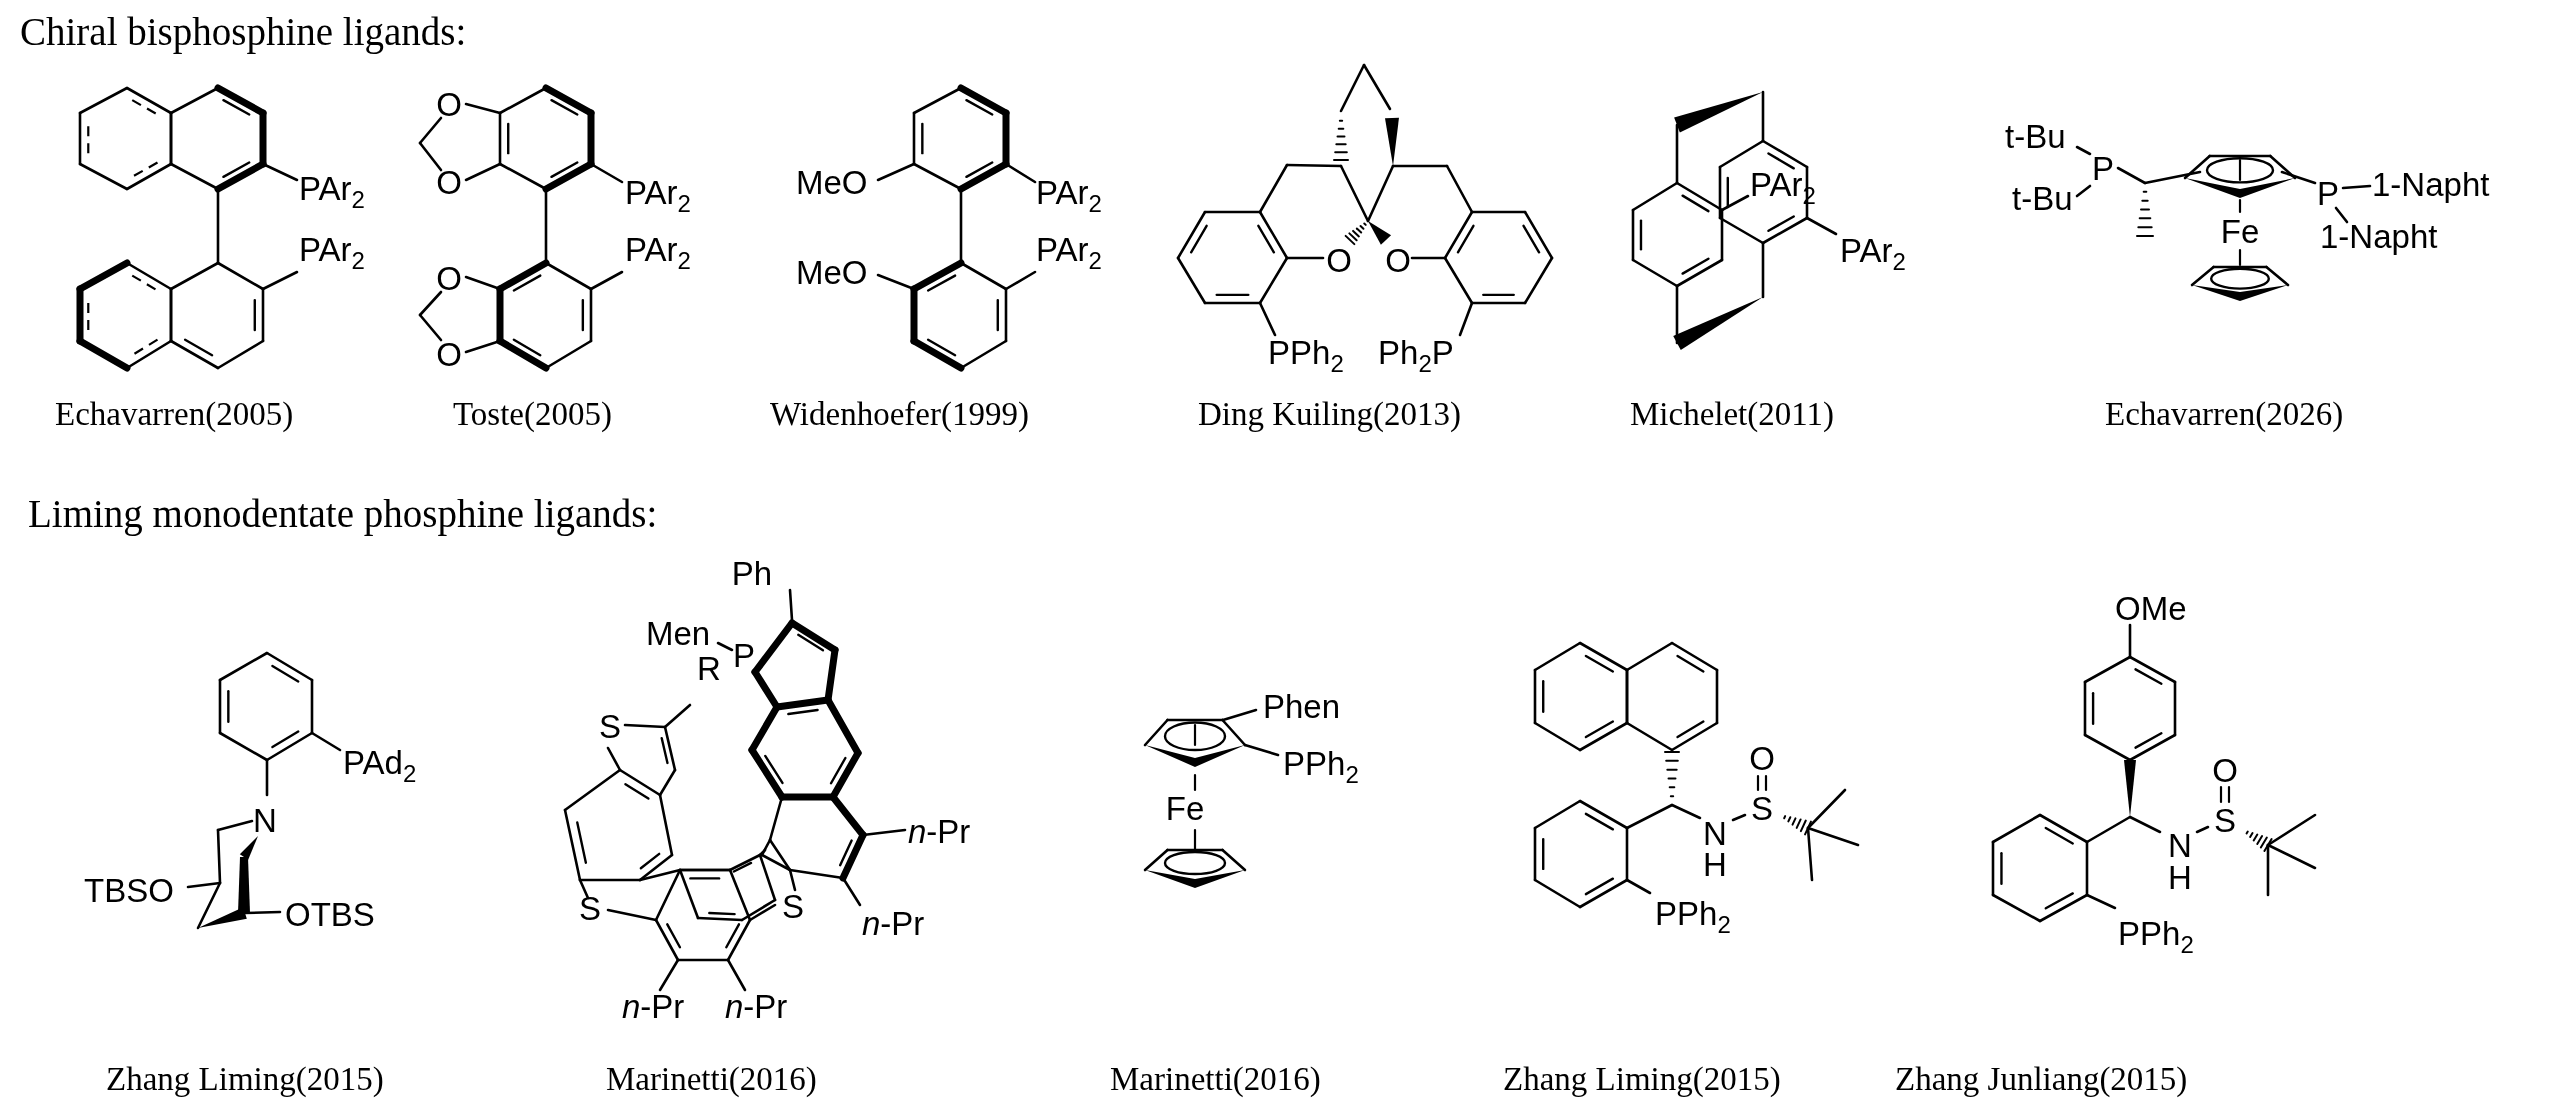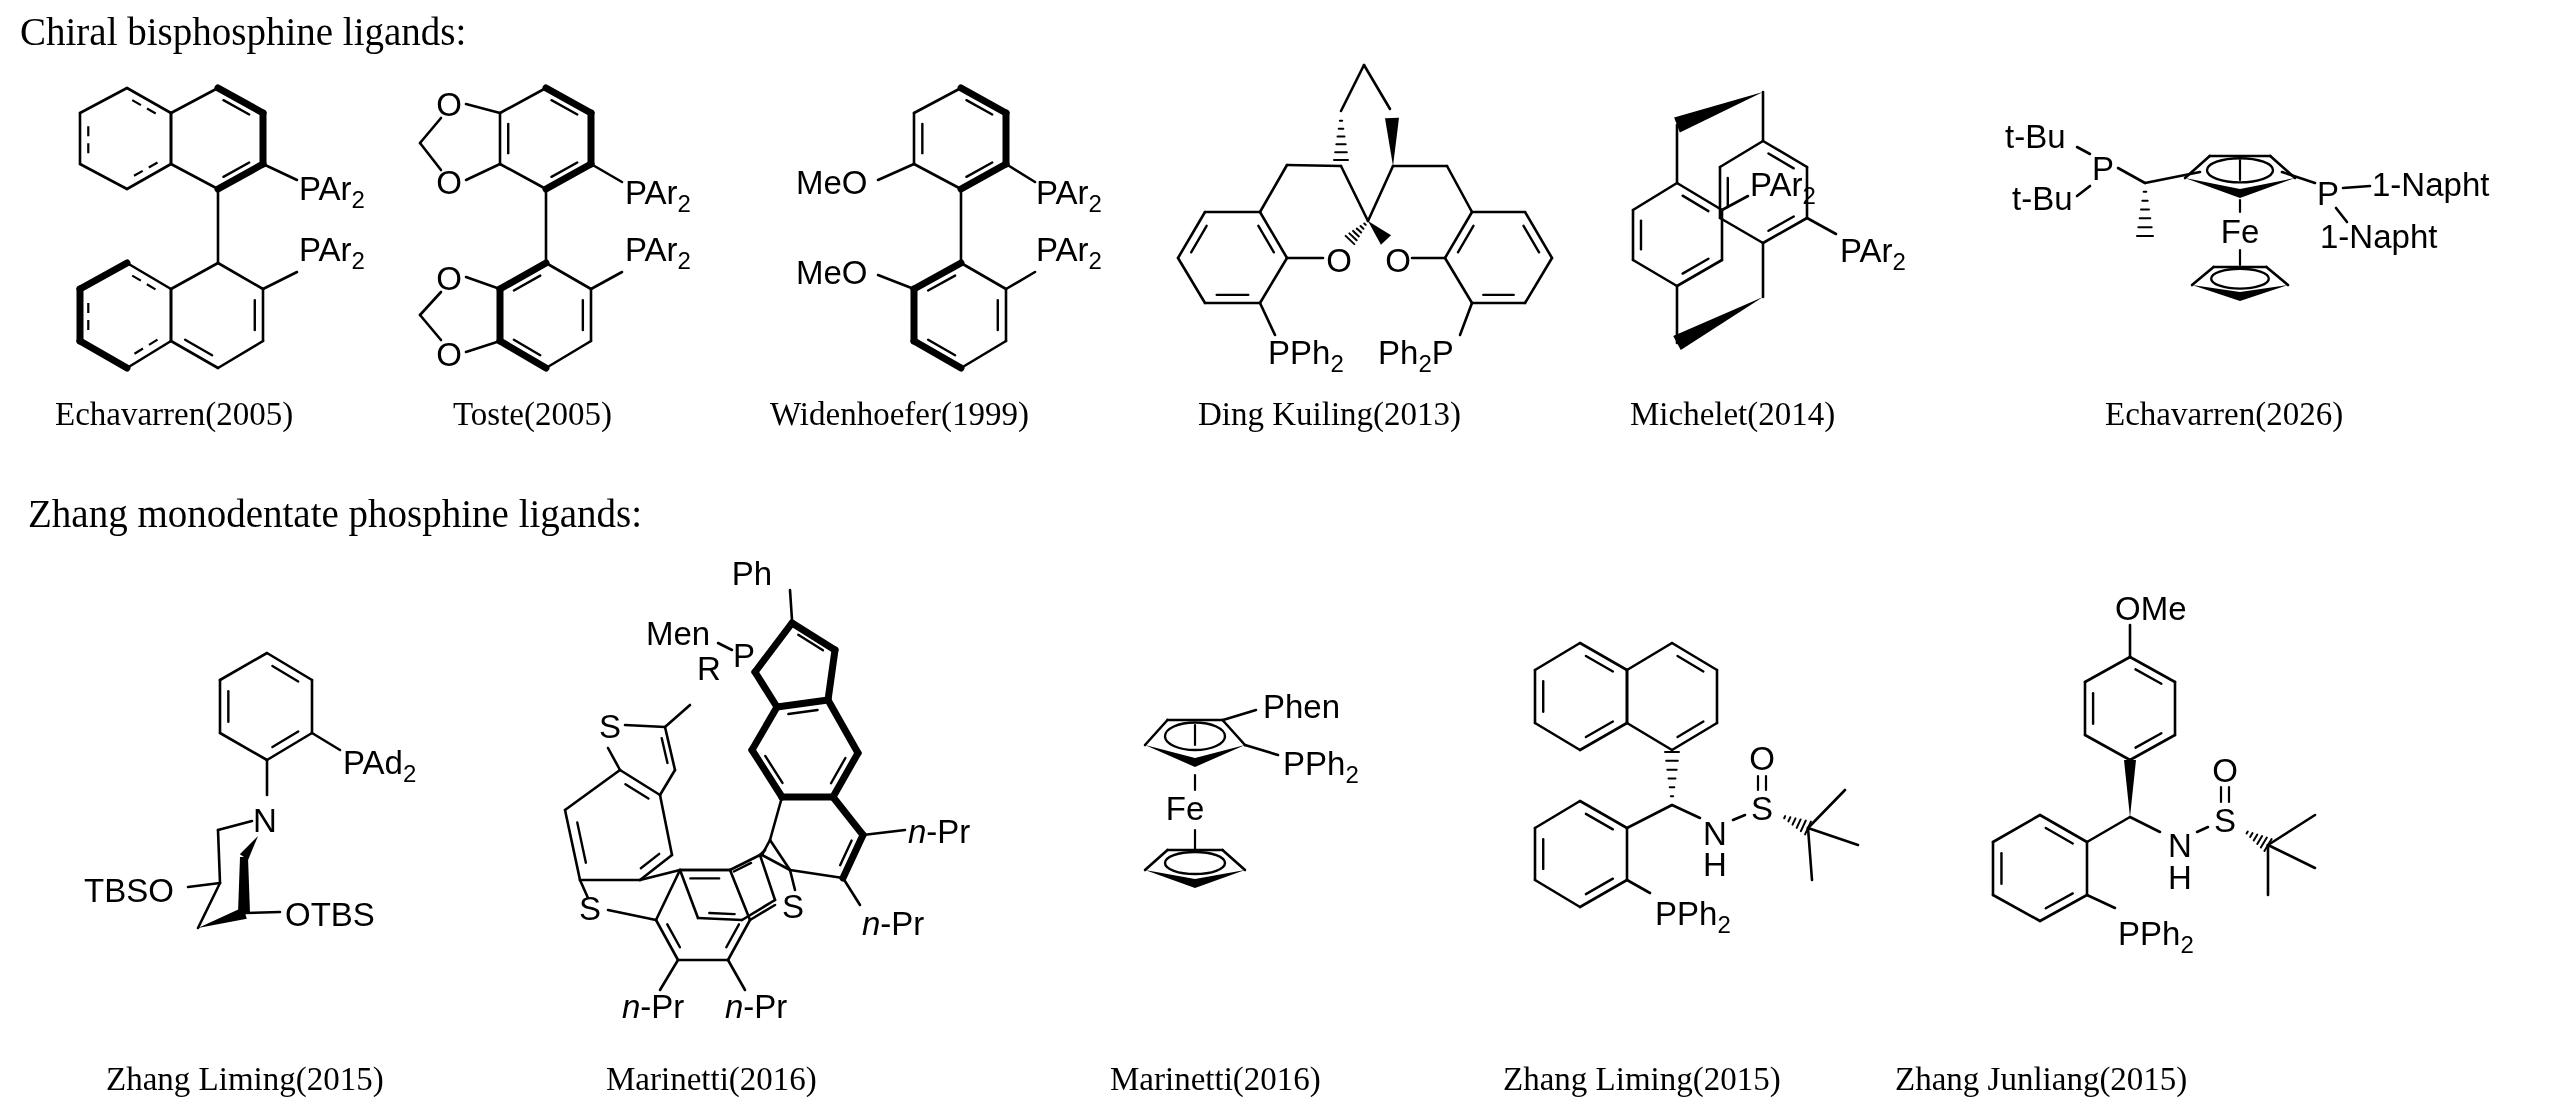--- a/index.html
+++ b/index.html
@@ -12,27 +12,27 @@
   .caption { font-size: 33px; }
   svg#scheme { position: absolute; left: 0; top: 0; }
   svg text { font-family: "Liberation Sans", "DejaVu Sans", sans-serif; fill: #000; }
   .atom { font-size: 33px; }
   .sub { font-size: 24px; }
 </style>
 </head>
 <body>
 
 <div class="heading" style="left:20px; top:12px;text-align:right;">Chiral bisphosphine ligands:</div>
-<div class="heading" style="left:28px; top:494px;">Zhang monodentate phosphine ligands:</div>
+<div class="heading" style="left:28px; top:494px;">Liming monodentate phosphine ligands:</div>
 
 <div class="caption" style="left:55px; top:398px;">Echavarren(2005)</div>
 <div class="caption" style="left:453px; top:398px;">Toste(2005)</div>
 <div class="caption" style="left:770px; top:398px;">Widenhoefer(1999)</div>
 <div class="caption" style="left:1198px; top:398px;text-align:right;">Ding Kuiling(2013)</div>
-<div class="caption" style="left:1630px; top:398px;">Michelet(2014)</div>
+<div class="caption" style="left:1630px; top:398px;">Michelet(2011)</div>
 <div class="caption" style="left:2105px; top:398px;">Echavarren(2026)</div>
 
 <div class="caption" style="left:106px; top:1063px;">Zhang Liming(2015)</div>
 <div class="caption" style="left:606px; top:1063px;">Marinetti(2016)</div>
 <div class="caption" style="left:1110px; top:1063px;">Marinetti(2016)</div>
 <div class="caption" style="left:1503px; top:1063px;">Zhang Liming(2015)</div>
 <div class="caption" style="left:1895px; top:1063px;">Zhang Junliang(2015)</div>
 
 <svg id="scheme" width="2567" height="1120" viewBox="0 0 2567 1120">
   <g id="g-echavarren-2005">

